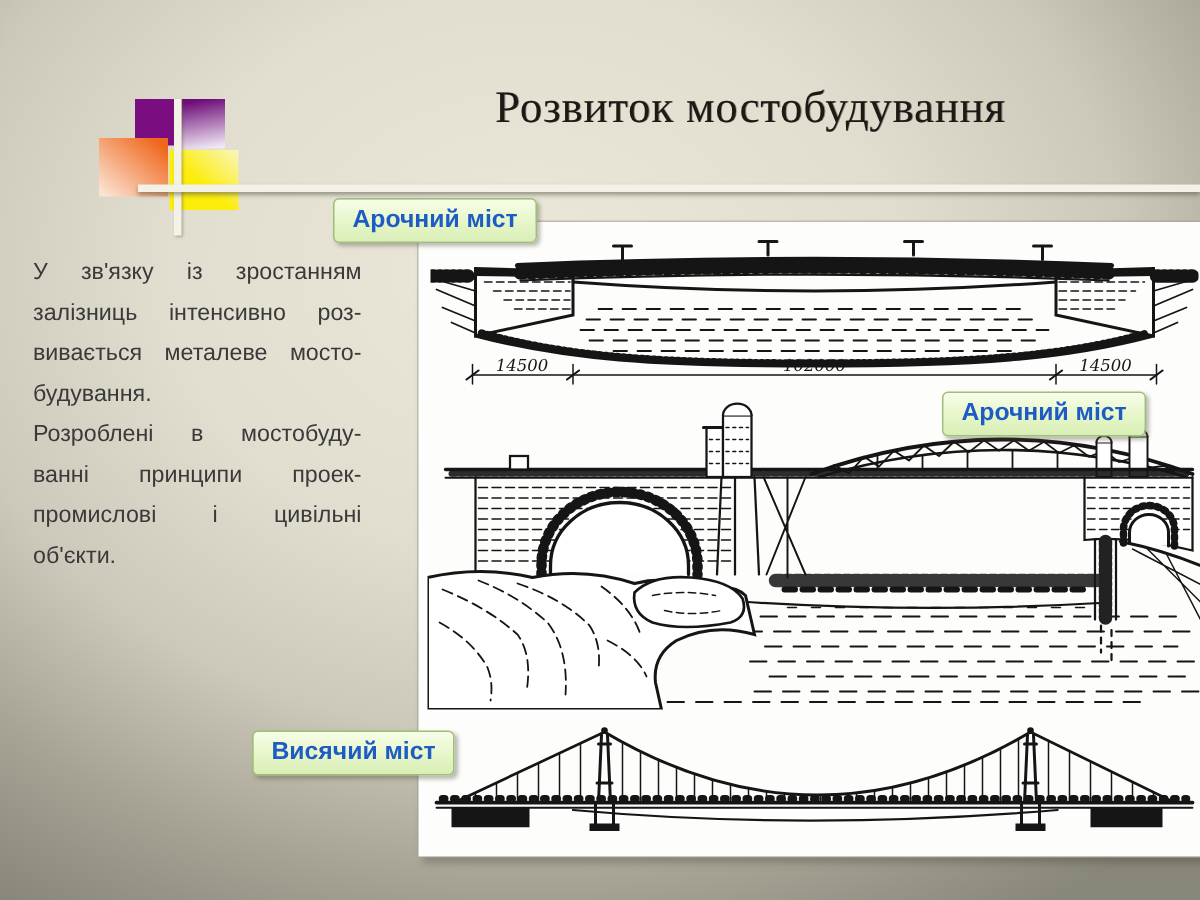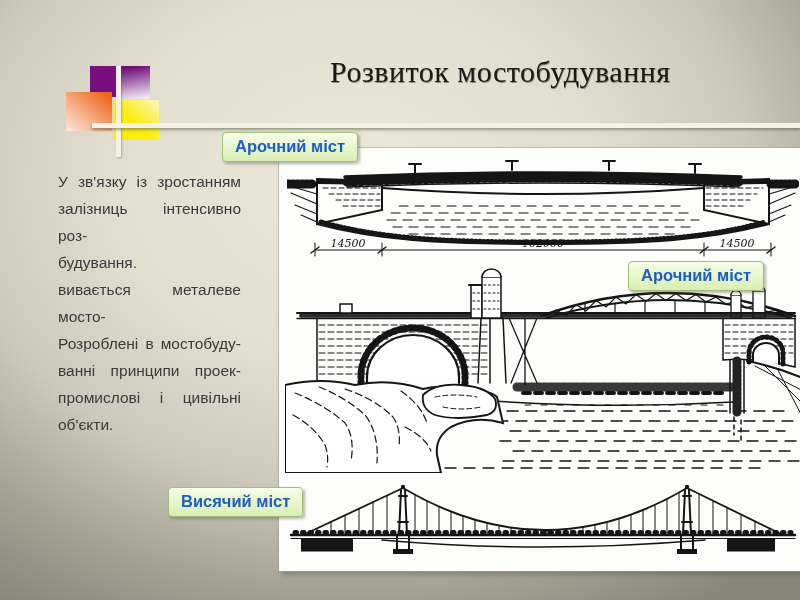--- a/index.html
+++ b/index.html
@@ -27,21 +27,21 @@
     position:absolute;left:330px;top:52px;width:465px;text-align:left;
     font-family:"Liberation Serif","DejaVu Serif",serif;
     font-size:30px;line-height:40px;color:#1c1a15;letter-spacing:.5px;
     text-shadow:.6px .6px 0 rgba(40,38,30,.45);
   }
   
   .body-text{
     position:absolute;left:22px;top:168px;width:219px;
     font-size:15.5px;line-height:27px;color:#3a3a3a;
   }
-  .text-line{text-align:justify;text-align-last:justify;margin-left:36px;}
+  .text-line{text-align:justify;text-align-last:justify;}
   .text-line.last{text-align-last:left;}
   
   .panel{
     position:absolute;left:249px;top:148px;width:528px;height:423px;background:#fdfdfc;
     box-shadow:0 0 0 1px rgba(160,158,145,.55), 3px 4px 5px rgba(70,68,58,.35);
     margin-left:30px;
   }
   .bridge{position:absolute;}
   .bridge-beam{left:8px;top:12px;}
   .bridge-arch{left:6px;top:117px;}
@@ -70,22 +70,22 @@
   <div class="sq sq-yellow"></div>
   <div class="rule-v"></div>
   <div class="rule-h"></div>
 
   <div class="title">Розвиток мостобудування</div>
 
   <div class="body-text">
     <div>
         <div class="text-line">У зв'язку із зростанням</div>
         <div class="text-line">залізниць інтенсивно роз-</div>
+        <div class="text-line">вивається металеве мосто-</div>
         <div class="text-line last">будування.</div>
-        <div class="text-line">вивається металеве мосто-</div>
       </div>
     <div>
         <div class="text-line">Розроблені в мостобуду-</div>
         <div class="text-line">ванні принципи проек-</div>
         <div class="text-line">промислові і цивільні</div>
         <div class="text-line last">об'єкти.</div>
       </div>
   </div>
 
   <div class="panel">

